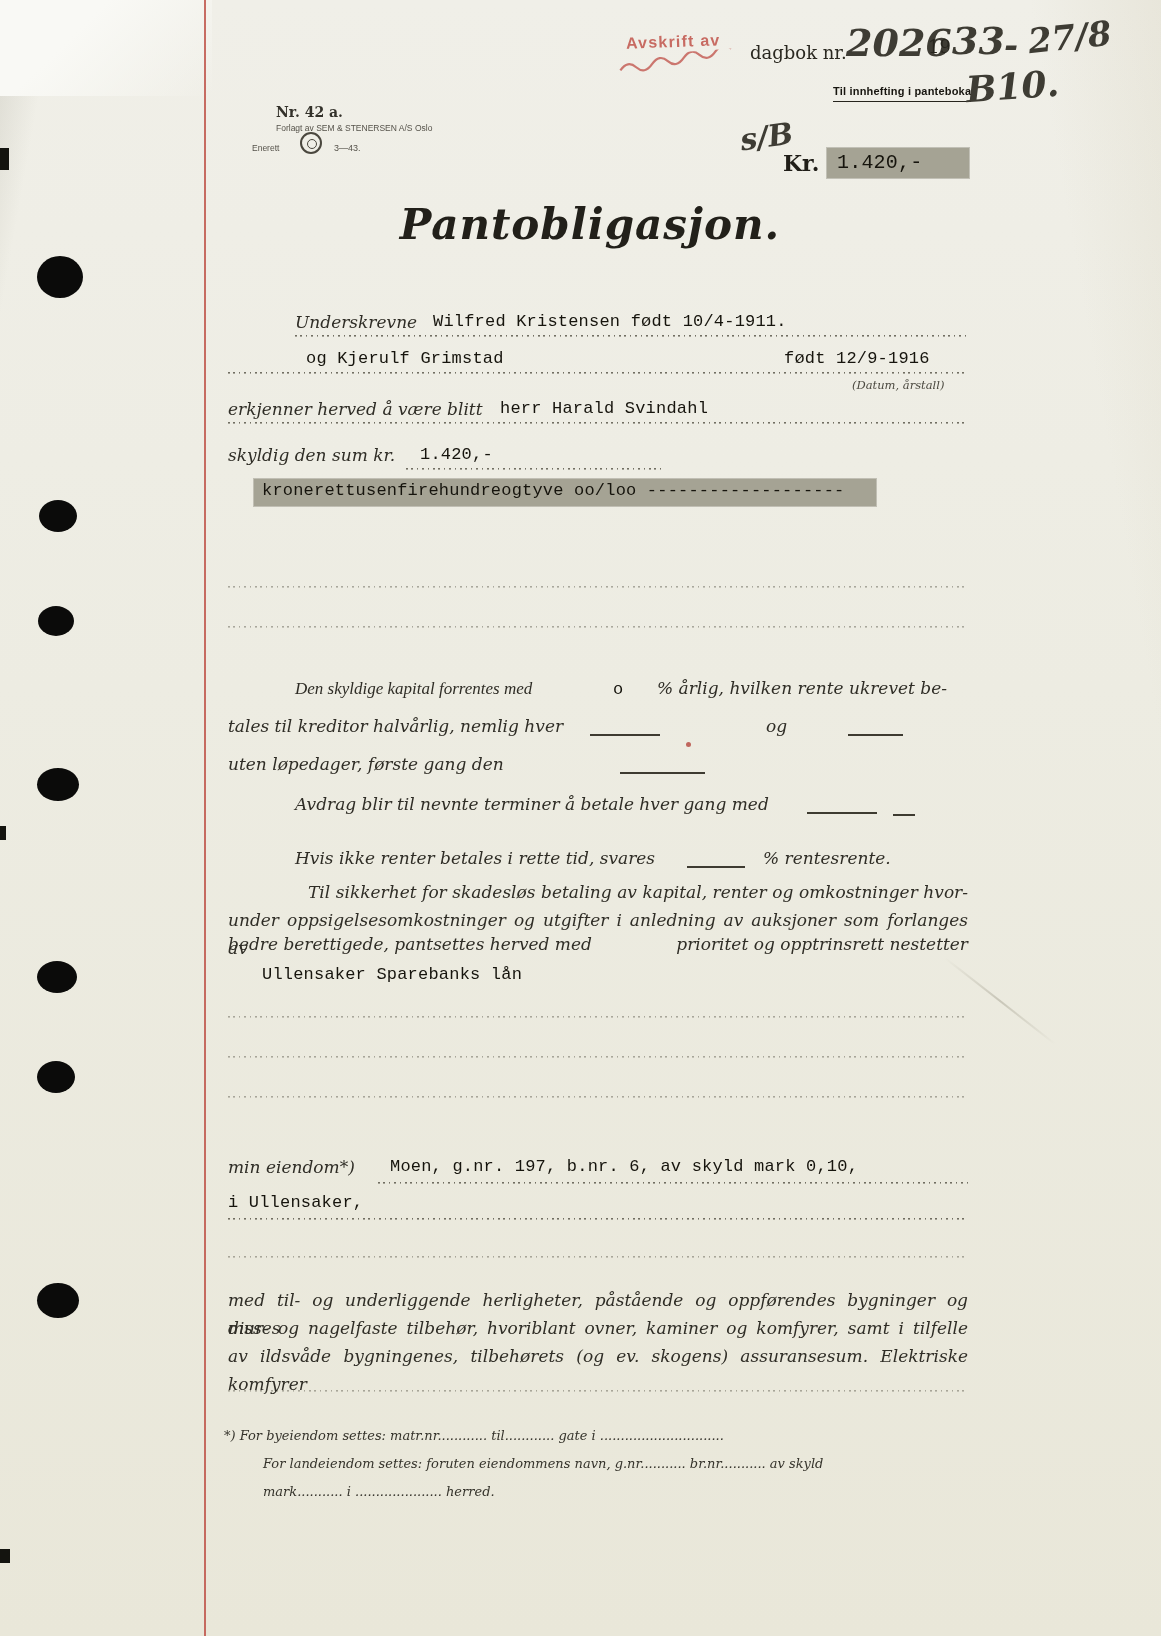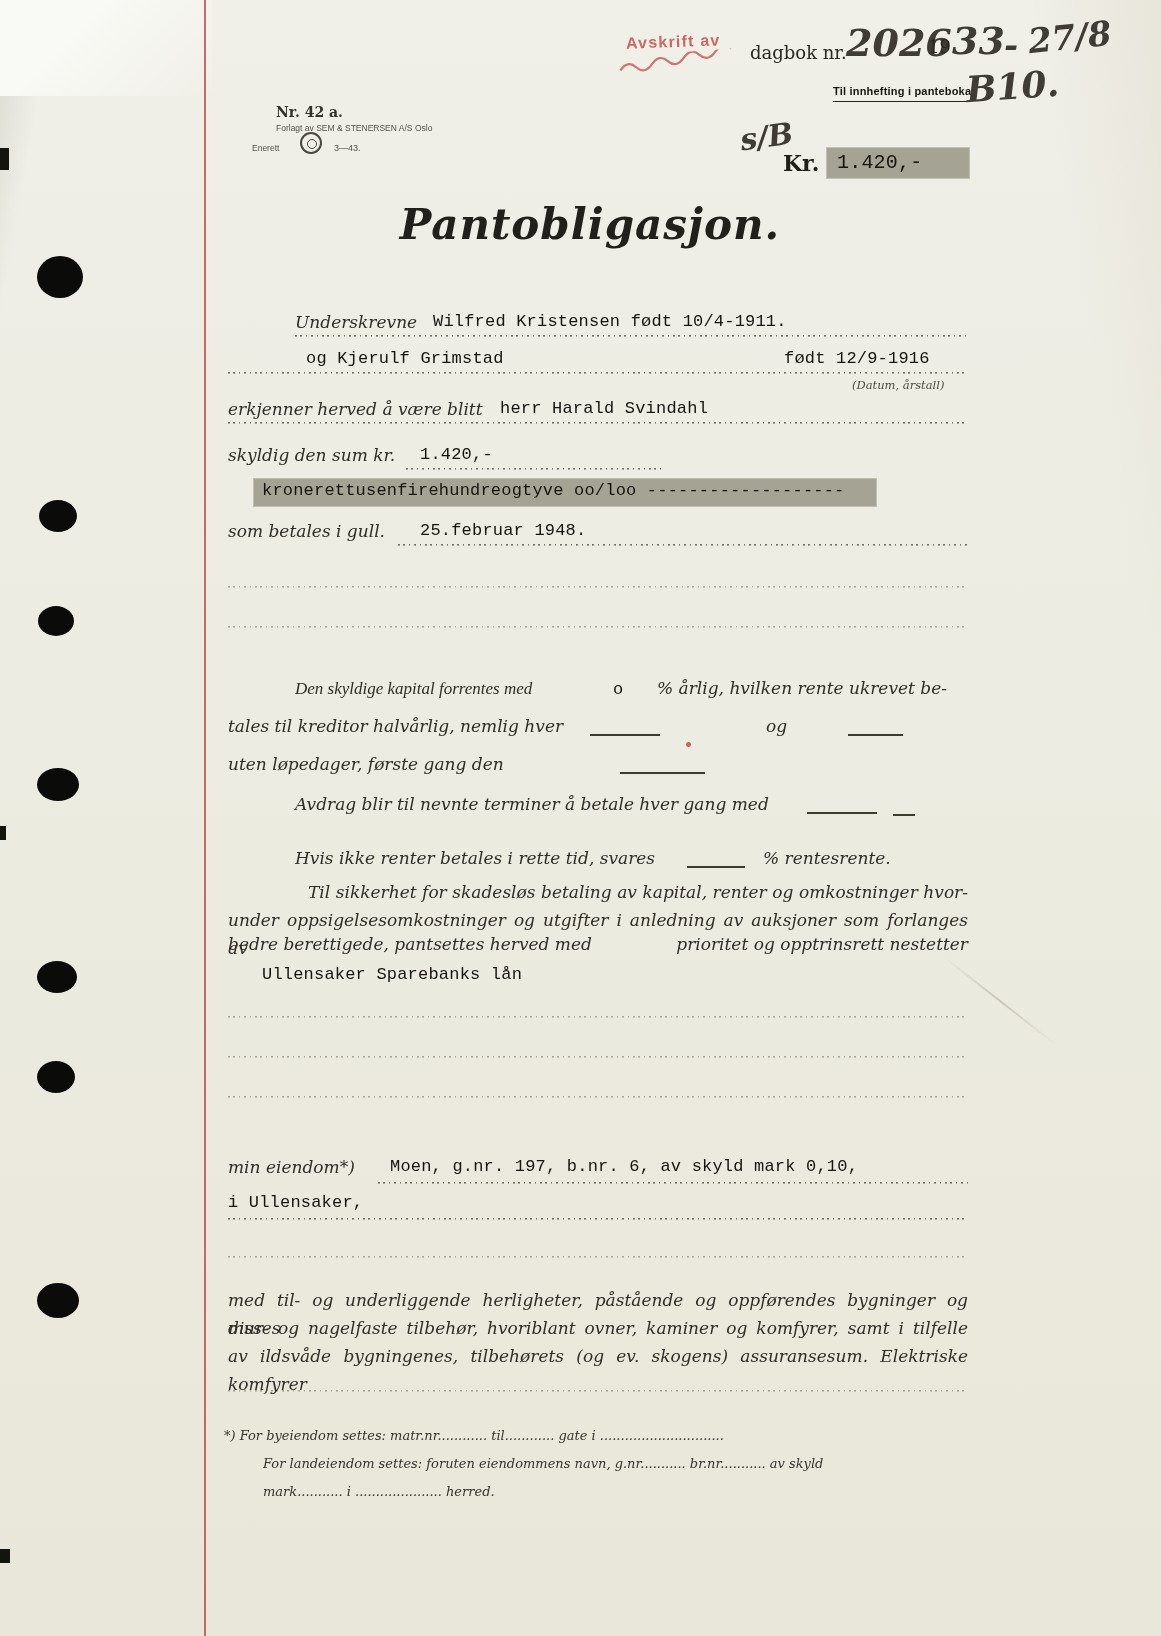--- a/index.html
+++ b/index.html
@@ -134,25 +134,20 @@
   <div class="row" style="left:228px; top:436px; width:740px; height:34px;">
     <span class="lbl" style="left:0; bottom:4px;">skyldig den sum kr.</span>
     <div class="uline" style="left:178px; bottom:0; width:255px; height:30px;"></div>
     <span class="typed" style="left:192px; bottom:5px;">1.420,-</span>
   </div>
 
   <div class="hlbar" style="left:238px; top:479px; width:622px; height:27px;margin-left:16px;">
     <span class="typed" style="left:8px; bottom:5px;">kronerettusenfirehundreogtyve oo/loo -------------------</span>
   </div>
 
-  <div class="row" style="left:228px; top:512px; width:740px; height:34px;">
-    <span class="lbl" style="left:0; bottom:4px;">som betales i gull.</span>
-    <div class="uline" style="left:170px; bottom:0; width:570px; height:30px;"></div>
-    <span class="typed" style="left:192px; bottom:5px;">25.februar 1948.</span>
-  </div>
 
   <div class="uline faint" style="left:228px; top:558px; width:740px; height:30px;"></div>
   <div class="uline faint" style="left:228px; top:598px; width:740px; height:30px;"></div>
 
   <div class="row" style="left:295px; top:678px; width:673px; height:30px;">
     <span class="lbl" style="left:0; top:0;font-family:Liberation Serif, serif;">Den skyldige kapital forrentes med</span>
     <span class="typed" style="left:318px; top:1px;">o</span>
     <span class="lbl" style="left:362px; top:0;">% årlig, hvilken rente ukrevet be-</span>
   </div>
   <div class="row" style="left:228px; top:716px; width:740px; height:30px;">

